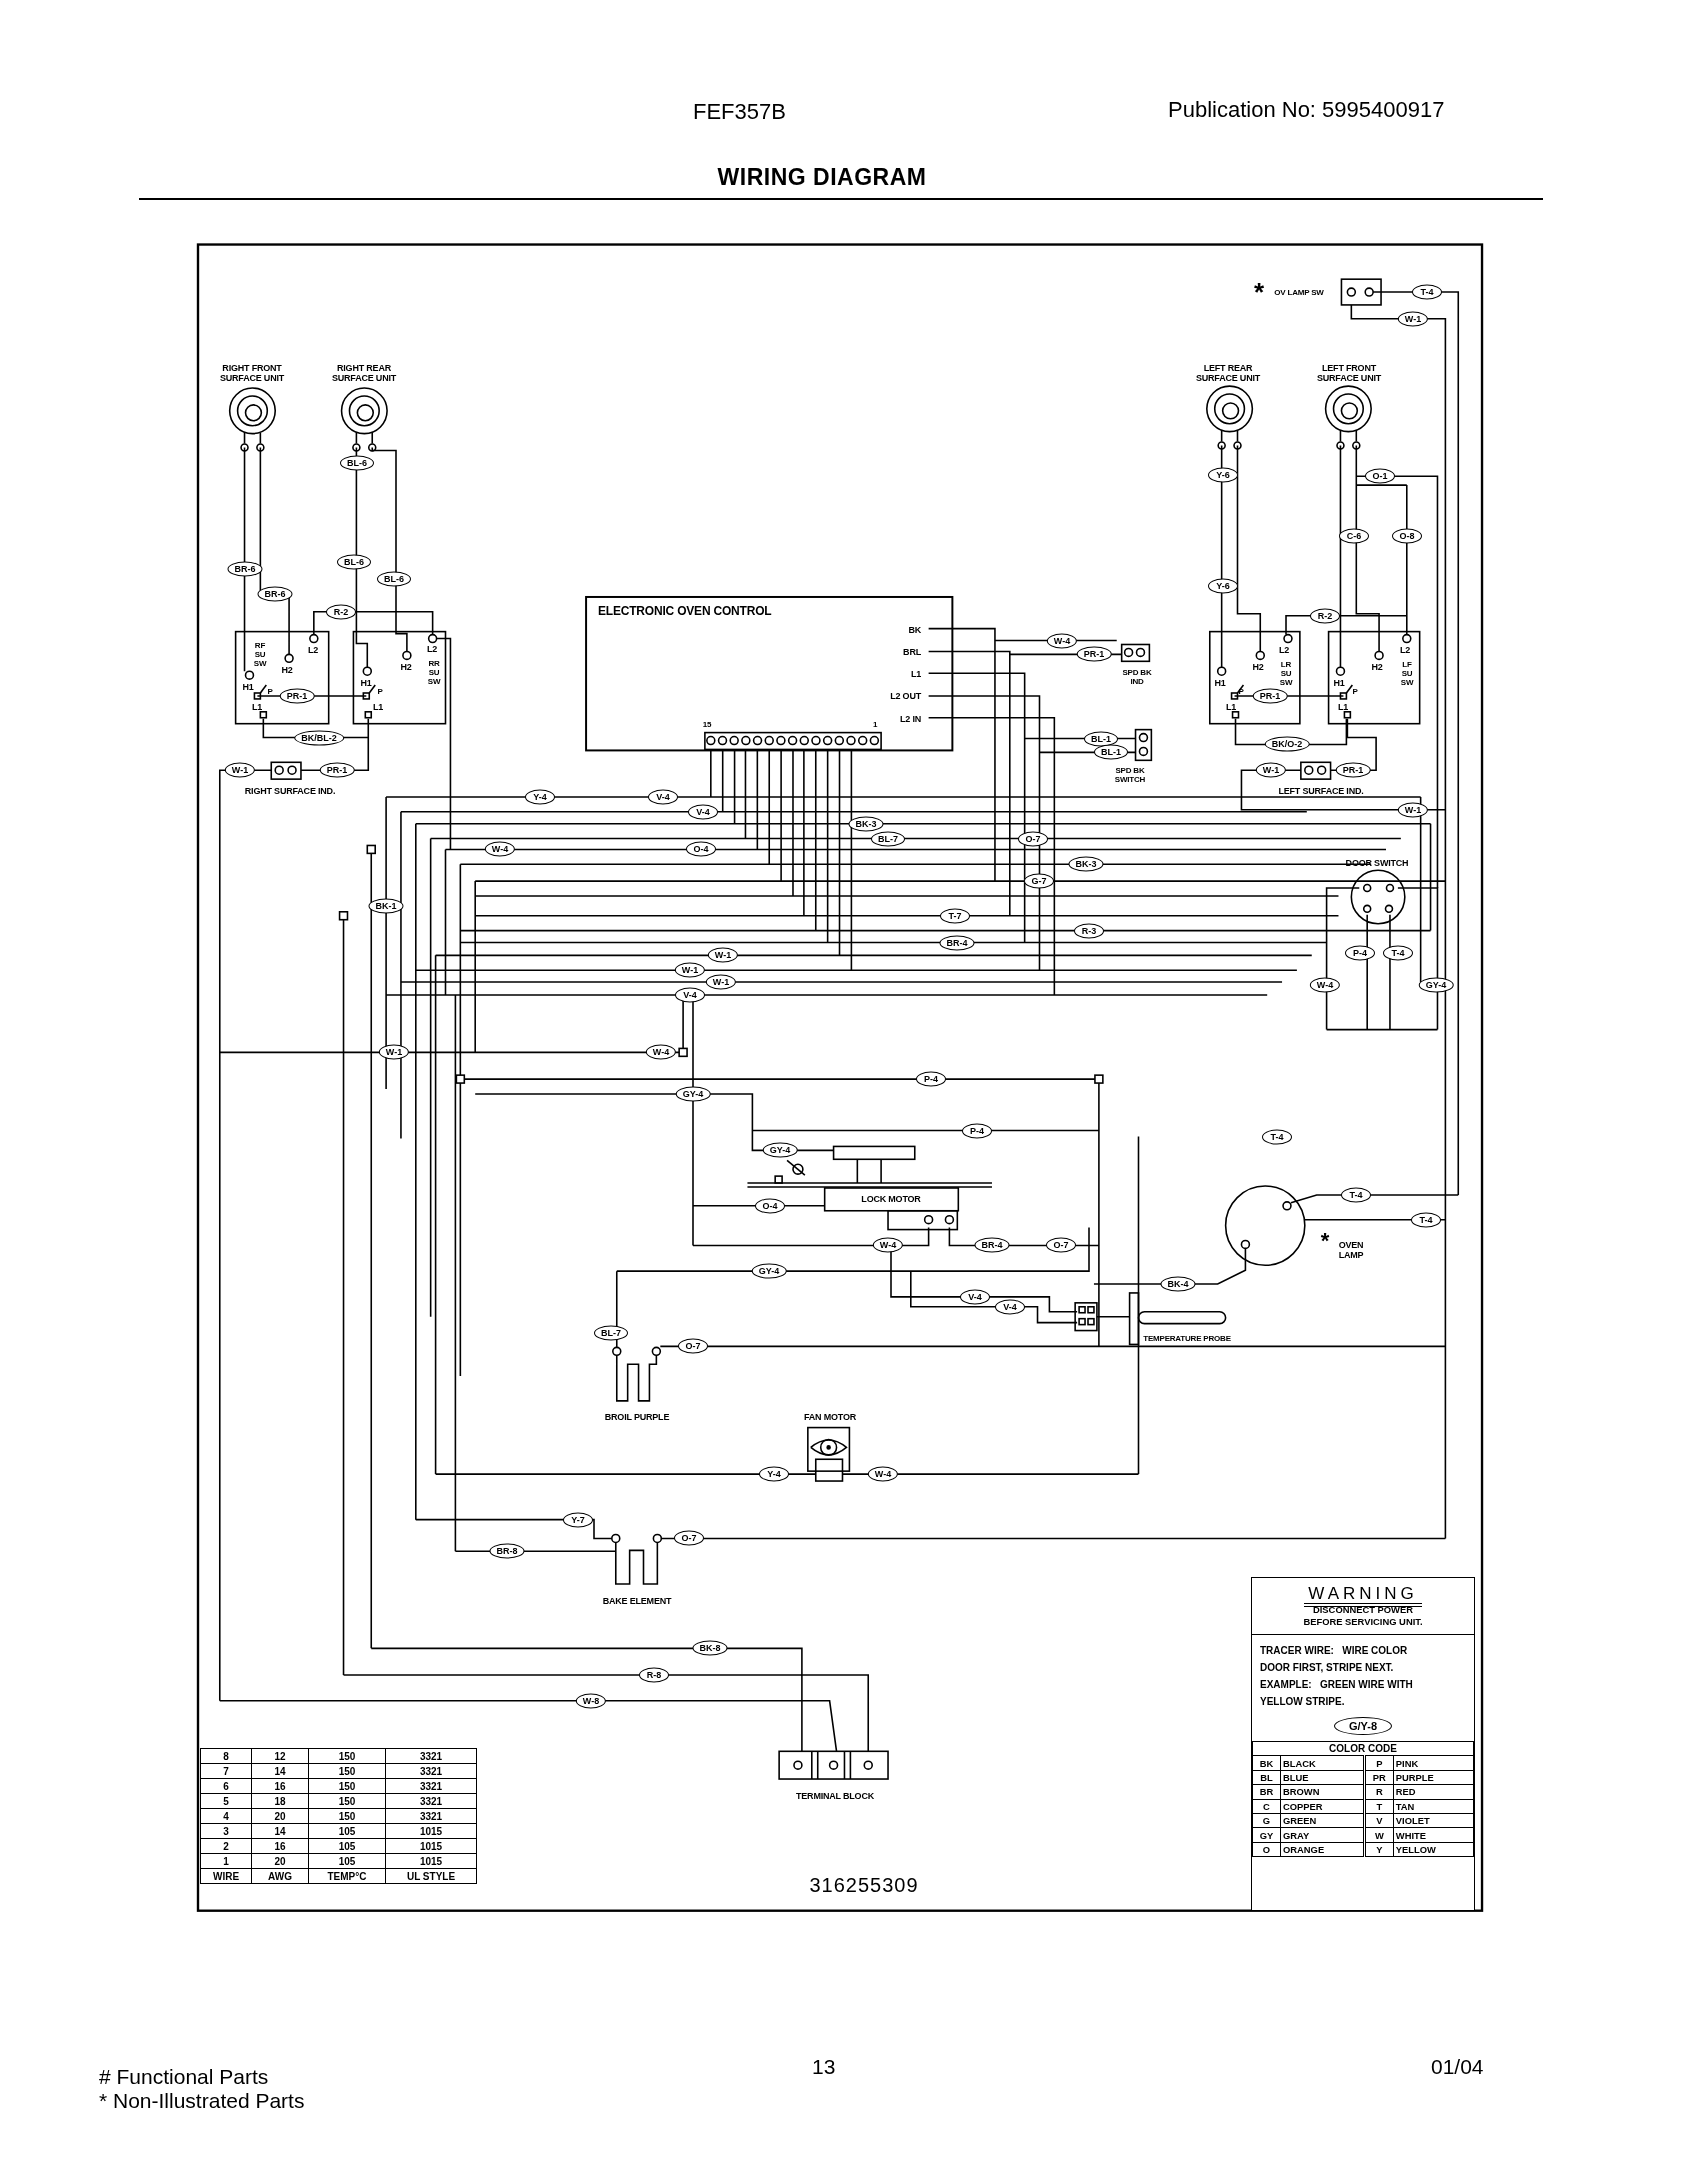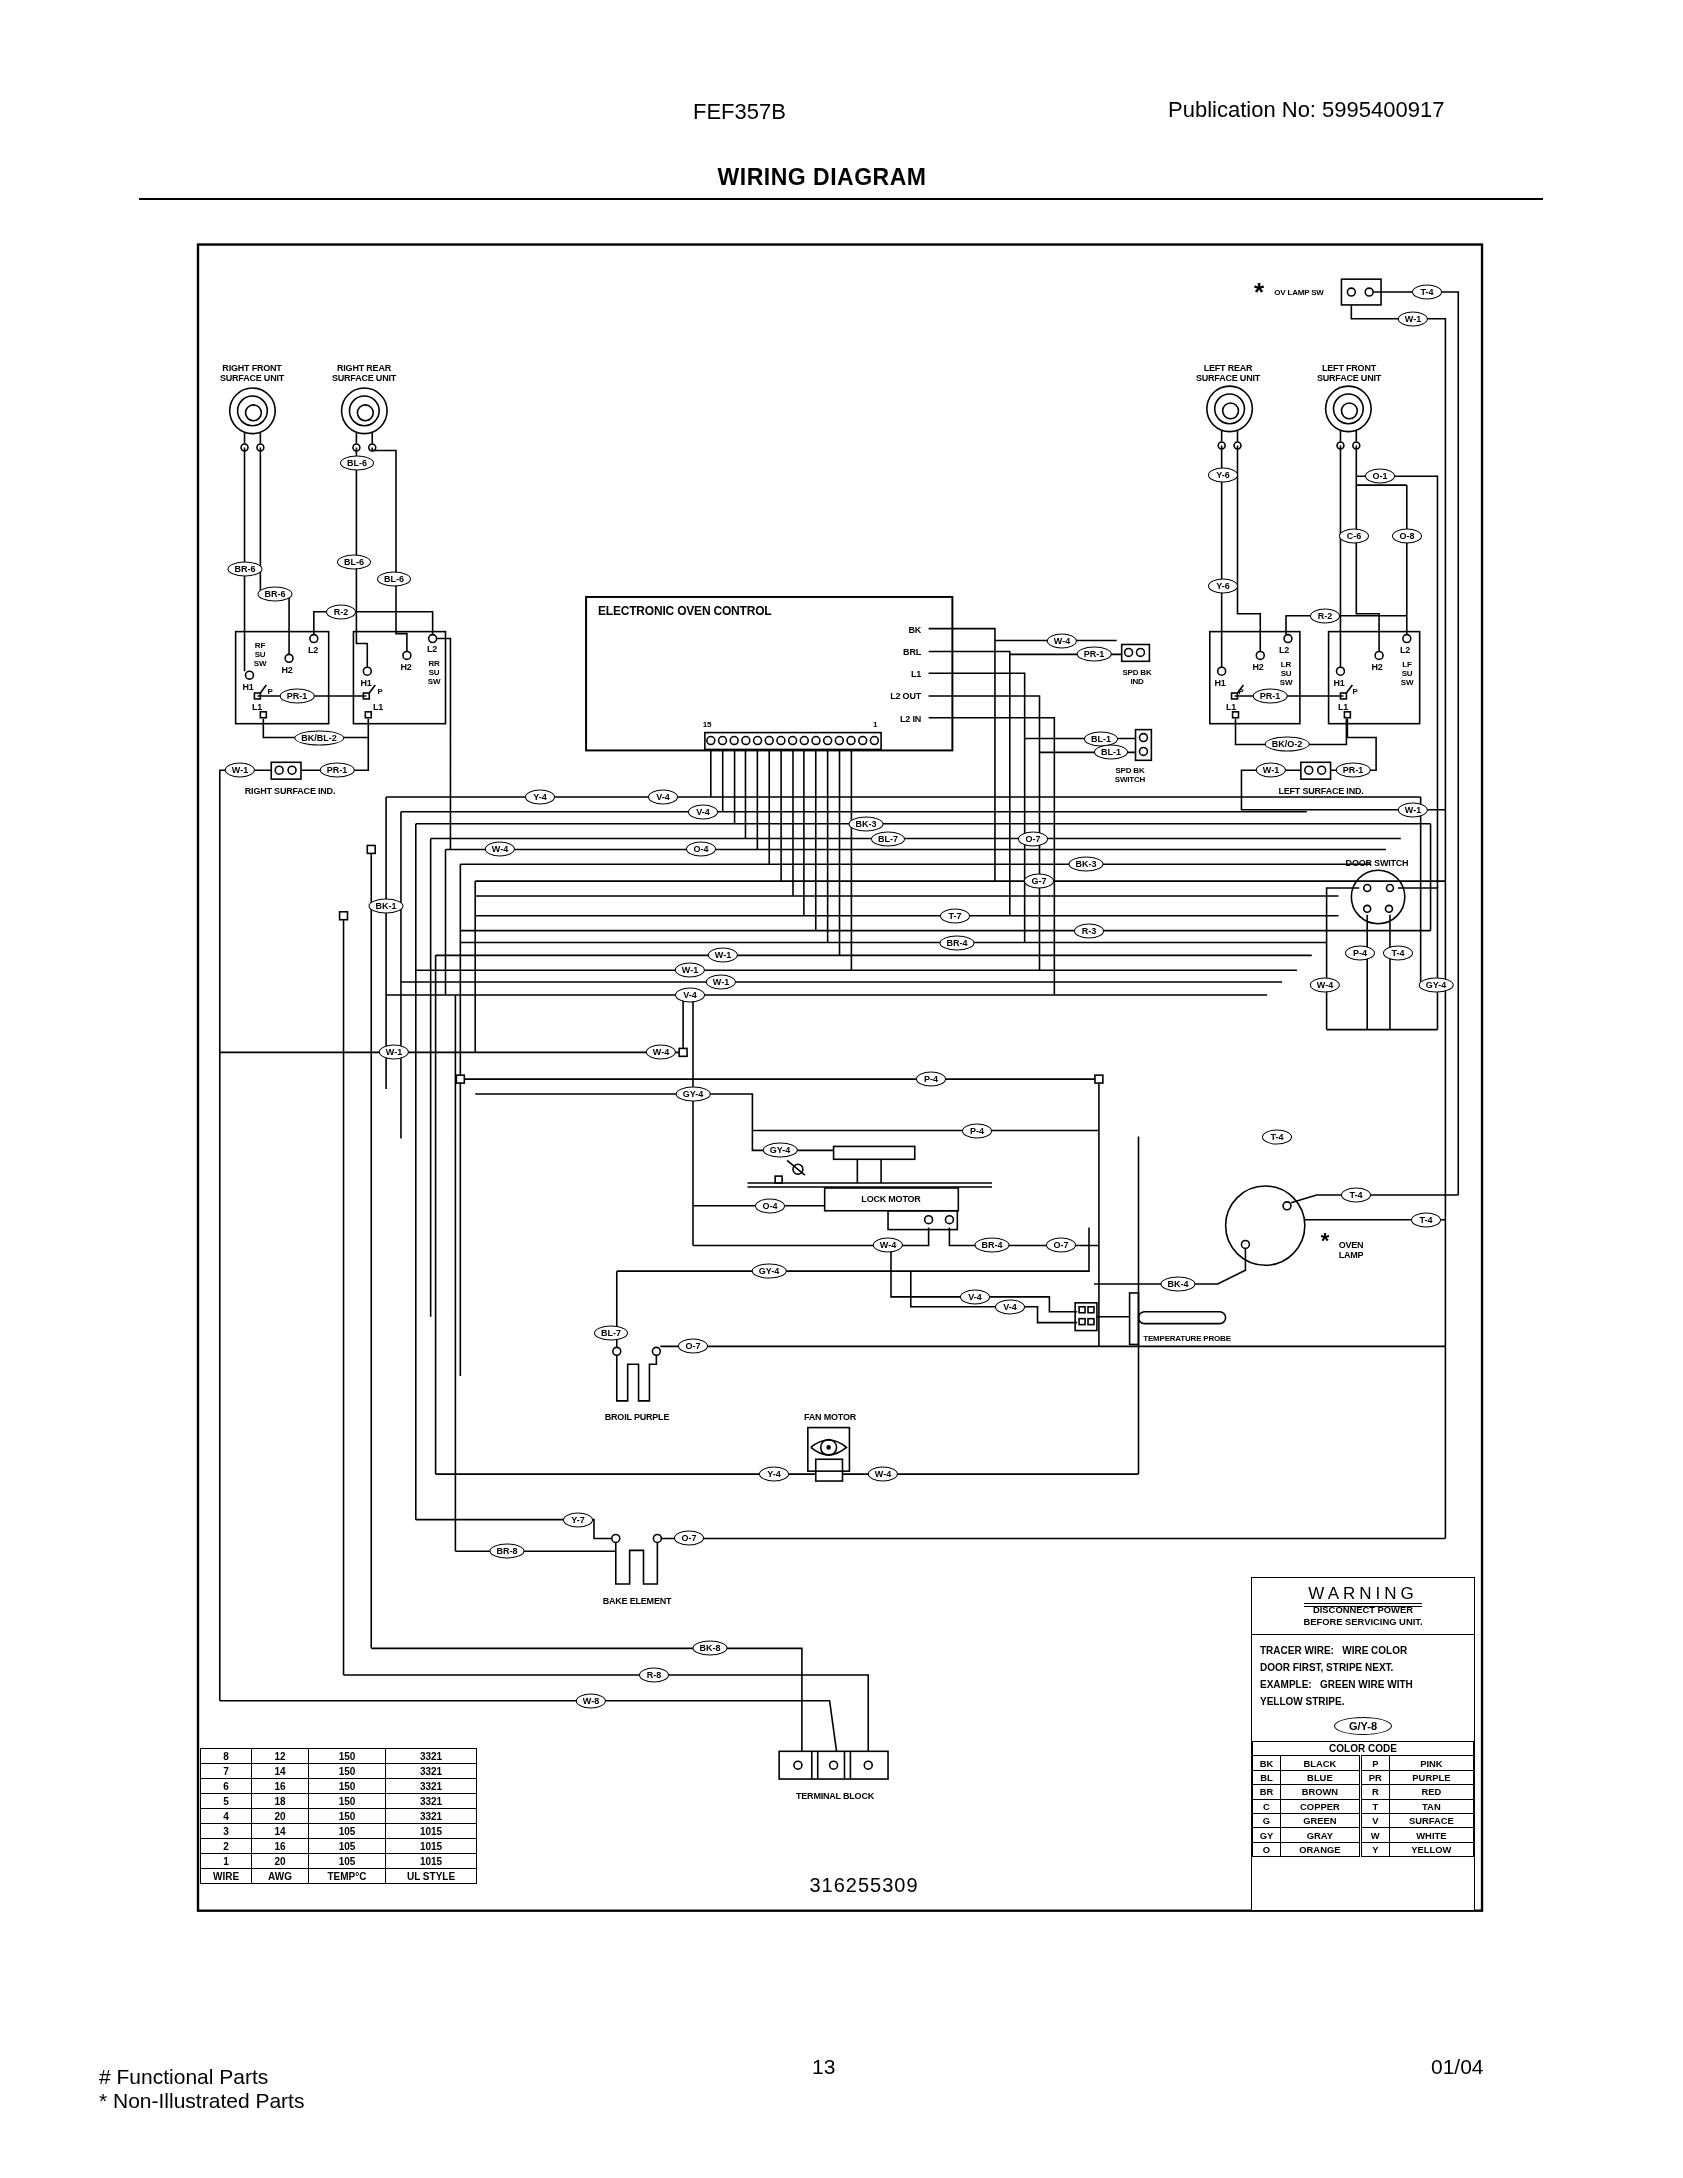--- a/index.html
+++ b/index.html
@@ -33,21 +33,21 @@
   #warn-title span{border-bottom:4px double #000;padding:0 4px;}
   .warn-line{text-align:center;font-size:9.4px;font-weight:bold;line-height:12px;}
   #warn-top{padding-bottom:6px;border-bottom:1.8px solid #000;}
   #tracer{padding:7px 6px 2px 8px;}
   .tr-line{font-size:10px;font-weight:bold;line-height:17px;white-space:pre;}
   #gy-wrap{text-align:center;margin:4px 0 6px 0;}
   .oval-inline{display:inline-block;border:1.6px solid #000;border-radius:50%;padding:2px 14px;
                font-size:11px;font-weight:bold;background:#fff;}
   #cctable{border-collapse:collapse;width:100%;margin-top:0;}
   #cctable td,#cctable th{border:1.6px solid #000;font-size:9.4px;font-weight:bold;height:13.4px;
-               padding:0 2px;text-align:center;}
+               padding:0 2px;text-align:left;}
   #cctable th{text-align:center;font-size:10px;}
   #cctable td.c1{width:23px;text-align:center;}
   #cctable td.c3{width:23px;border-left:3px double #000;text-align:center;}
   #partnum{font-size:20px;letter-spacing:1px;}
   .ftr{font-size:21px;}
 </style>
 </head>
 <body>
 
 <div id="page">
@@ -543,21 +543,21 @@
           <tr>
             <td class="c1">C</td>
             <td class="">COPPER</td>
             <td class="c3">T</td>
             <td class="">TAN</td>
           </tr>
           <tr>
             <td class="c1">G</td>
             <td class="">GREEN</td>
             <td class="c3">V</td>
-            <td class="">SURFACE</td>
+            <td class="">VIOLET</td>
           </tr>
           <tr>
             <td class="c1">GY</td>
             <td class="">GRAY</td>
             <td class="c3">W</td>
             <td class="">WHITE</td>
           </tr>
           <tr>
             <td class="c1">O</td>
             <td class="">ORANGE</td>

